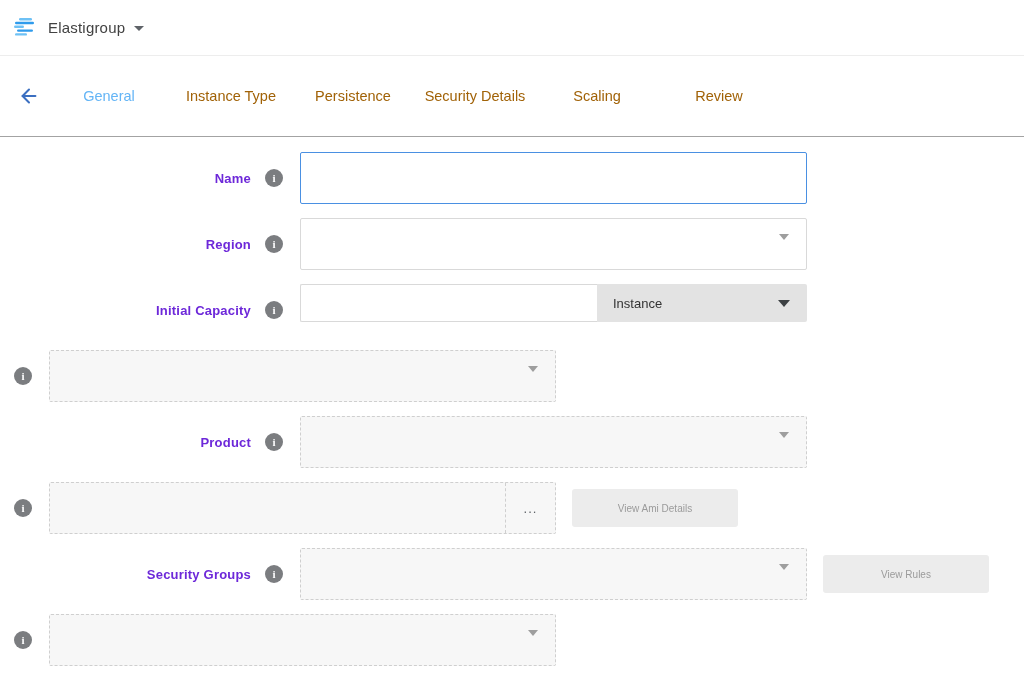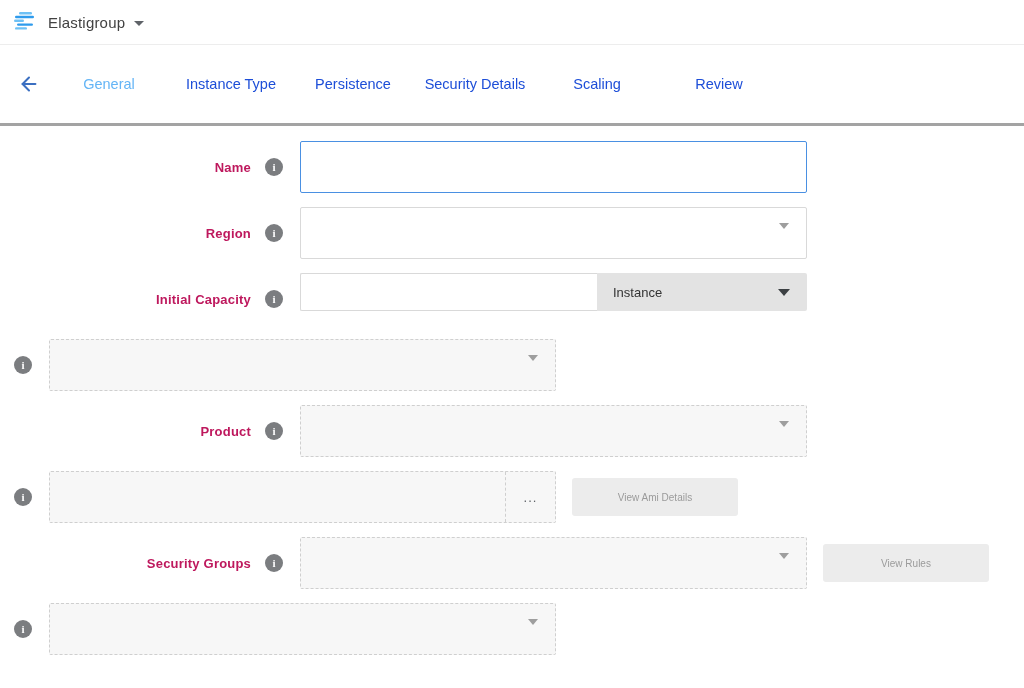--- a/index.html
+++ b/index.html
@@ -5,50 +5,50 @@
   * { box-sizing: border-box; }
   html,body { margin:0; padding:0; }
   body {
     width:1024px; height:688px; background:#ffffff;
     font-family:"Liberation Sans", "DejaVu Sans", sans-serif;
     color:#424242; overflow:hidden;
   }
 
   
   .topbar {
-    height:45px; display:flex; align-items:center;
+    height:56px; display:flex; align-items:center;
     padding:3px 14px; border-bottom:1px solid #ededed;
   }
   .app-switcher { display:flex; align-items:center; cursor:pointer; }
   .logo { width:24px; height:22px; margin-right:10px; }
   .app-name { font-size:15px; color:#424242; letter-spacing:.2px; }
   .caret-dark {
     width:0; height:0; margin-left:9px; margin-top:2px;
     border-left:5px solid transparent; border-right:5px solid transparent;
     border-top:5px solid #5f6368;
   }
 
   
   .tabbar {
     height:81px; display:flex; align-items:center;
-    padding-left:18px; border-bottom:3px solid #a3a3a3;
+    padding-left:18px; border-bottom:1px solid #a3a3a3;
   }
   .back-btn { width:30px; height:24px; display:flex; align-items:center; cursor:pointer; }
   .tab {
-    width:122px; text-align:center; font-size:14.5px; color:#1d4ed8;
+    width:122px; text-align:center; font-size:14.5px; color:#a16207;
     cursor:pointer; white-space:nowrap;
   }
   .tab.active { color:#64b5f6; }
 
   
   .form { padding-top:22px; }
   .row { display:flex; align-items:center; height:38px; margin-bottom:28px; }
   .lbl {
     width:251px; text-align:right; font-size:13px; font-weight:bold;
-    color:#be185d; letter-spacing:.2px;padding-left:43px;
+    color:#6d28d9; letter-spacing:.2px;padding-left:43px;
   }
   .info {
     margin-left:14px; width:18px; height:18px; border-radius:50%;
     background:#7b7d80; color:#fff; font-size:11px; font-weight:bold;
     display:flex; align-items:center; justify-content:center;
     flex-shrink:0; cursor:pointer; font-family:"Liberation Serif", serif;
   }
   .field { margin-left:17px; width:507px; height:52px; position:relative; }
 
   input.text {

